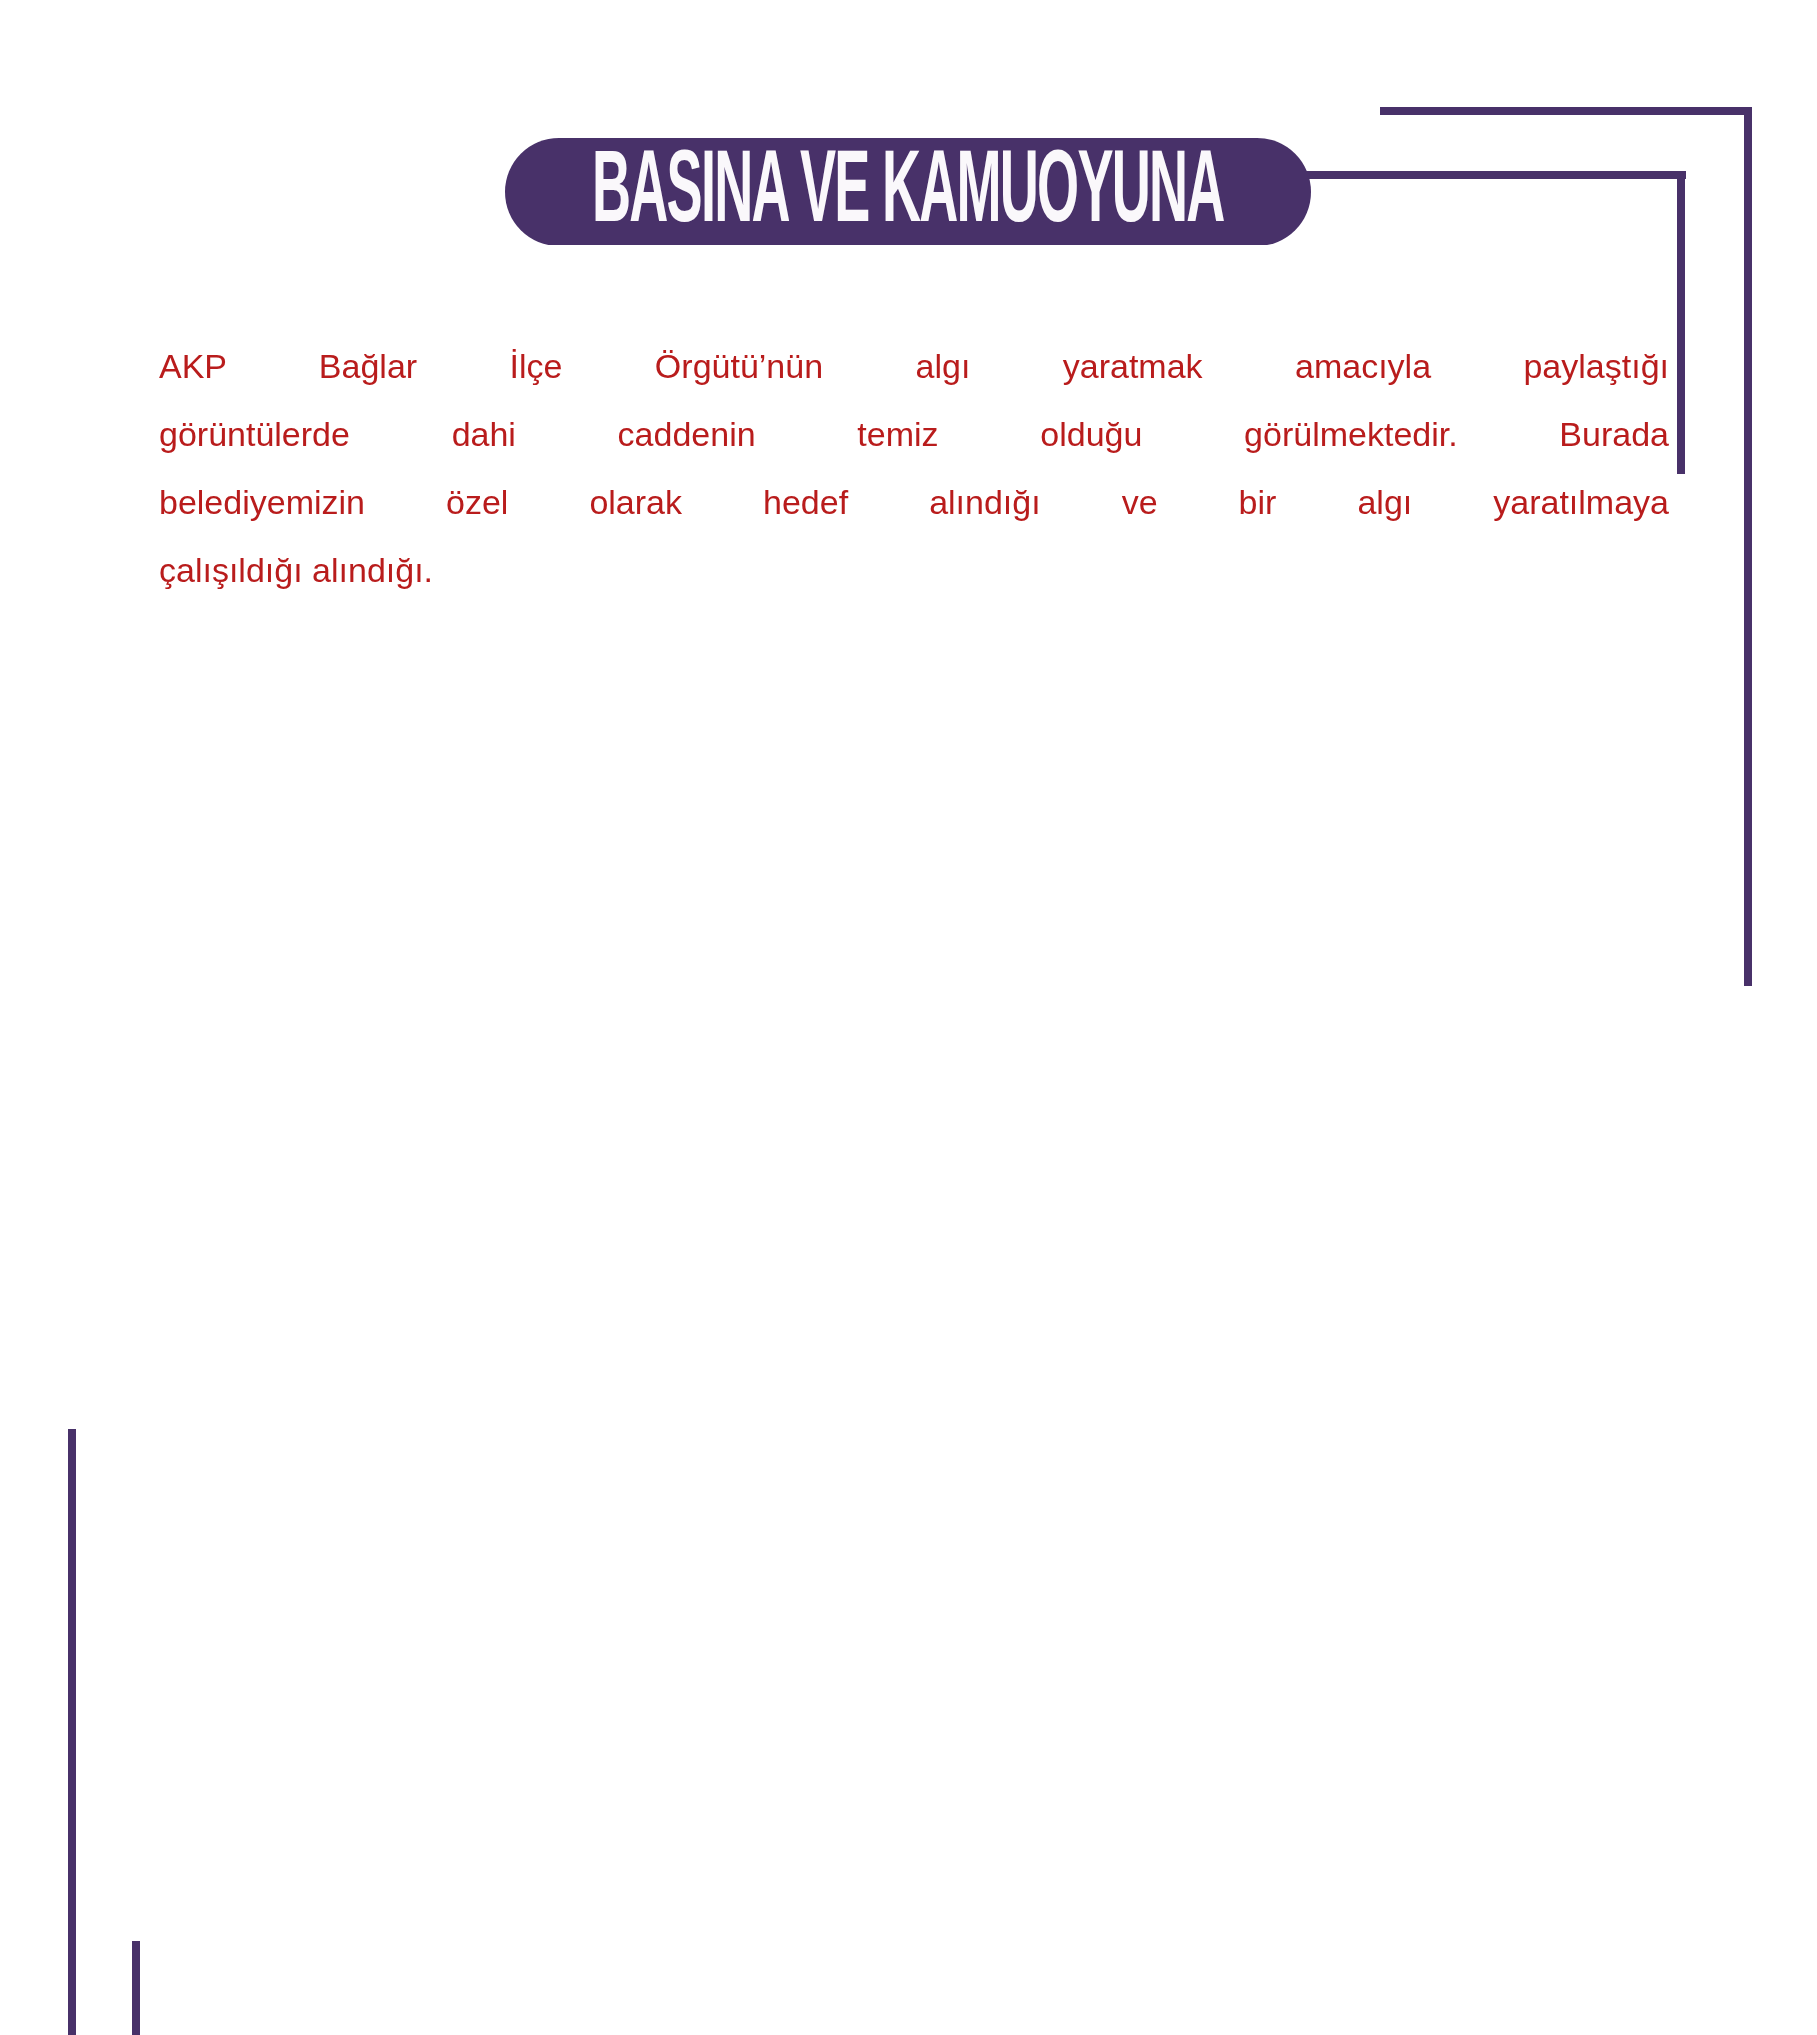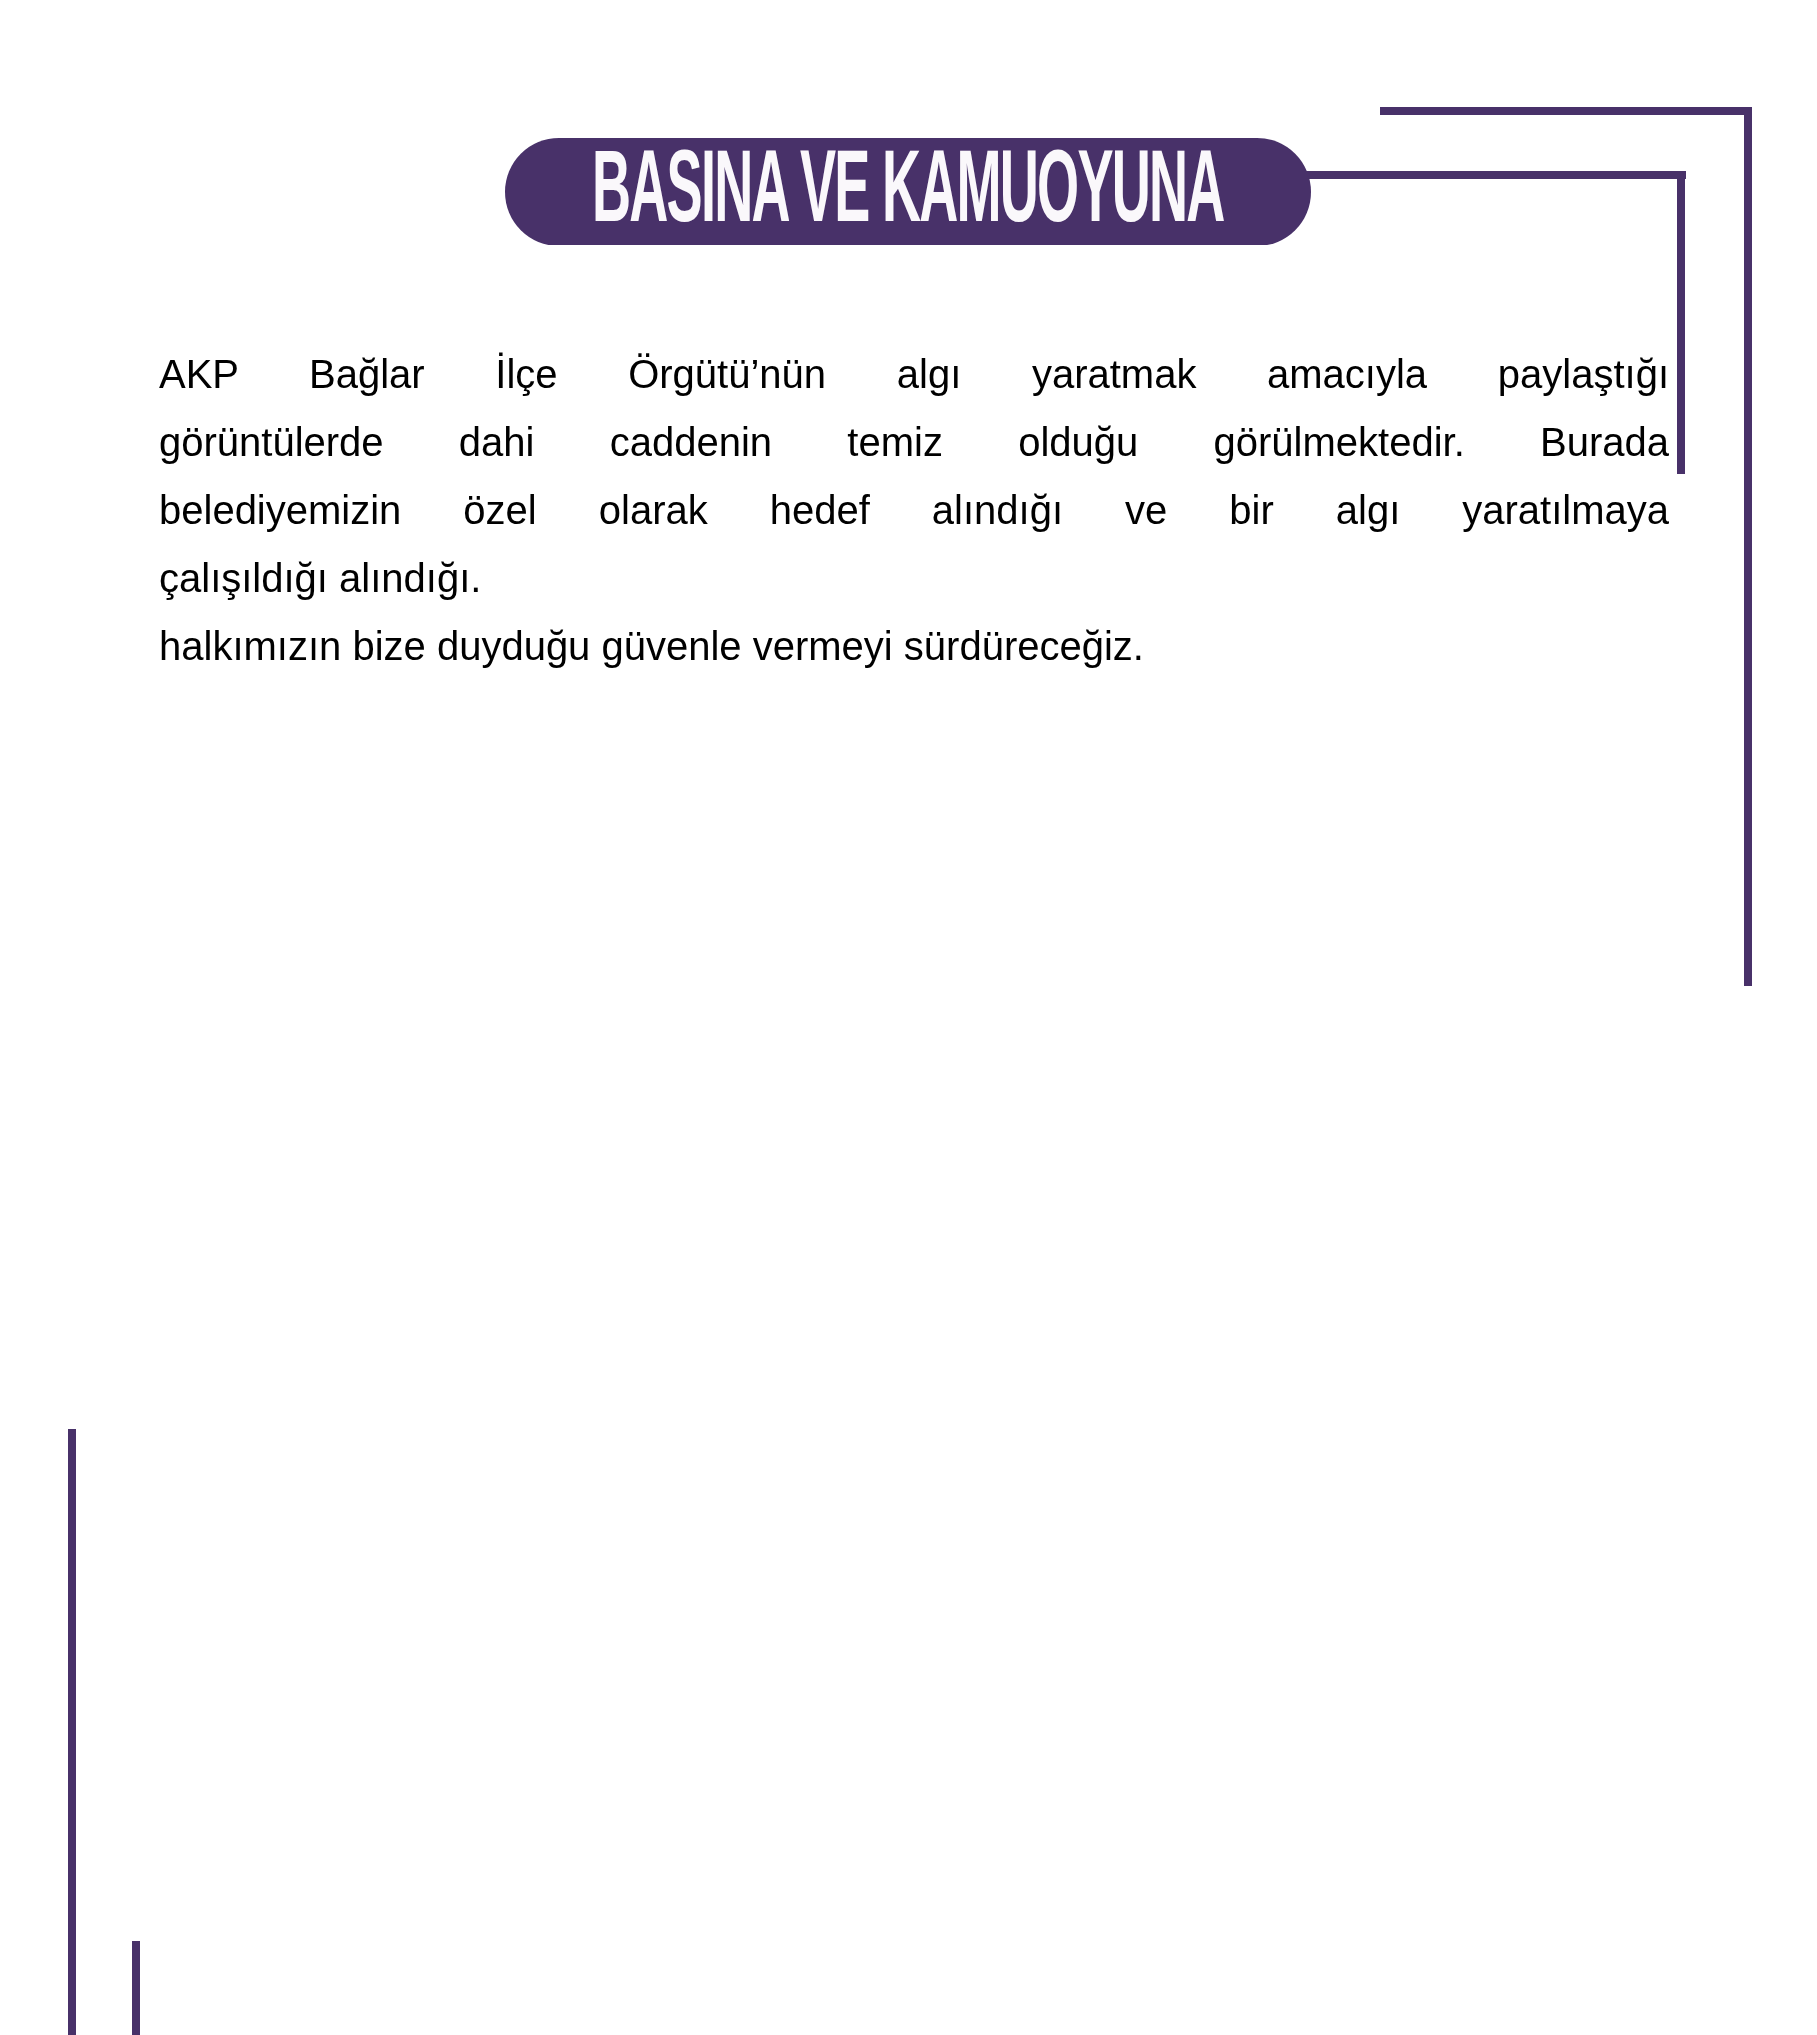--- a/index.html
+++ b/index.html
@@ -29,22 +29,22 @@
   .rule{position:absolute;background:#483169;}
   .tr-outer-h{left:1380px;top:107px;width:372px;height:8.1px;}
   .tr-outer-v{left:1744px;top:107px;width:8.1px;height:879px;}
   .tr-inner-h{left:1305px;top:171px;width:381px;height:8.1px;}
   .tr-inner-v{left:1677px;top:171px;width:8.1px;height:303px;}
   .bl-outer-v{left:68px;top:1429px;width:8.1px;height:891px;}
   .bl-inner-v{left:132px;top:1941px;width:8.1px;height:309px;}
 
   
   .body-text{
-    position:absolute;left:159px;top:340px;width:1510px;
-    font-size:40px;line-height:68px;color:#000000;
+    position:absolute;left:159px;top:332px;width:1510px;
+    font-size:34px;line-height:68px;color:#b91c1c;
   }
   .line{text-align:justify;text-align-last:justify;white-space:normal;}
   .line.para-end{text-align-last:left;}
 </style>
 </head>
 <body>
 
 <div class="page">
 
   <div class="banner">
@@ -58,17 +58,16 @@
   <div class="rule tr-inner-v"></div>
   <div class="rule bl-outer-v"></div>
 
   <div class="rule bl-inner-v"></div>
 
   <div class="body-text">
     <div class="line">AKP Bağlar İlçe Örgütü’nün algı yaratmak amacıyla paylaştığı</div>
     <div class="line">görüntülerde dahi caddenin temiz olduğu görülmektedir. Burada</div>
     <div class="line">belediyemizin özel olarak hedef alındığı ve bir algı yaratılmaya</div>
     <div class="line para-end">çalışıldığı alındığı.</div>
-    <div class="line para-end">halkımızın bize duyduğu güvenle vermeyi sürdüreceğiz.</div>
   </div>
 
 </div>
 
 
 </body></html>

